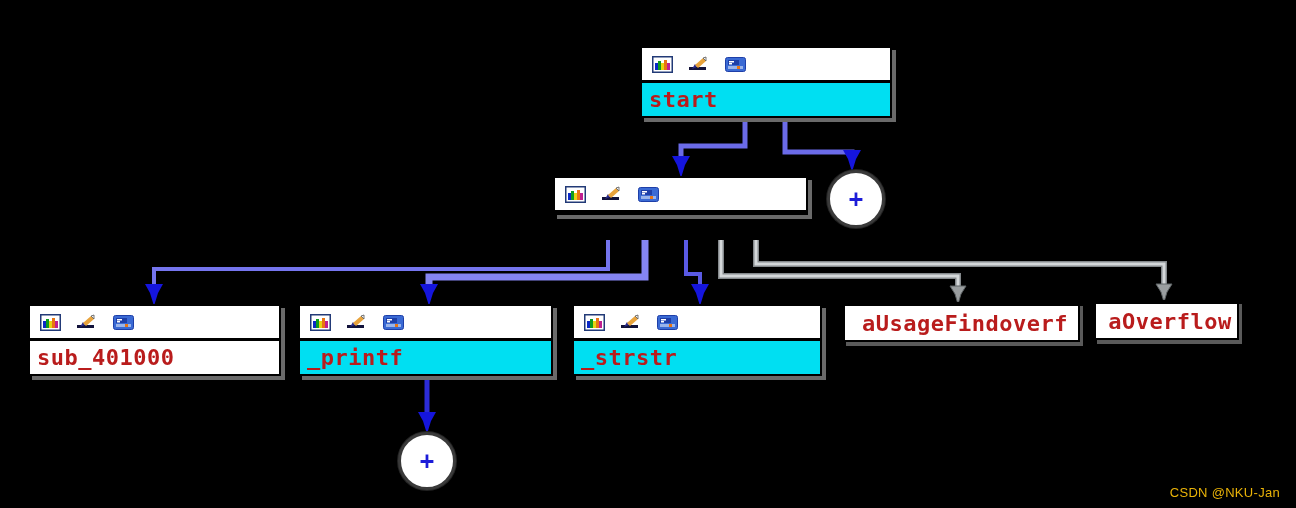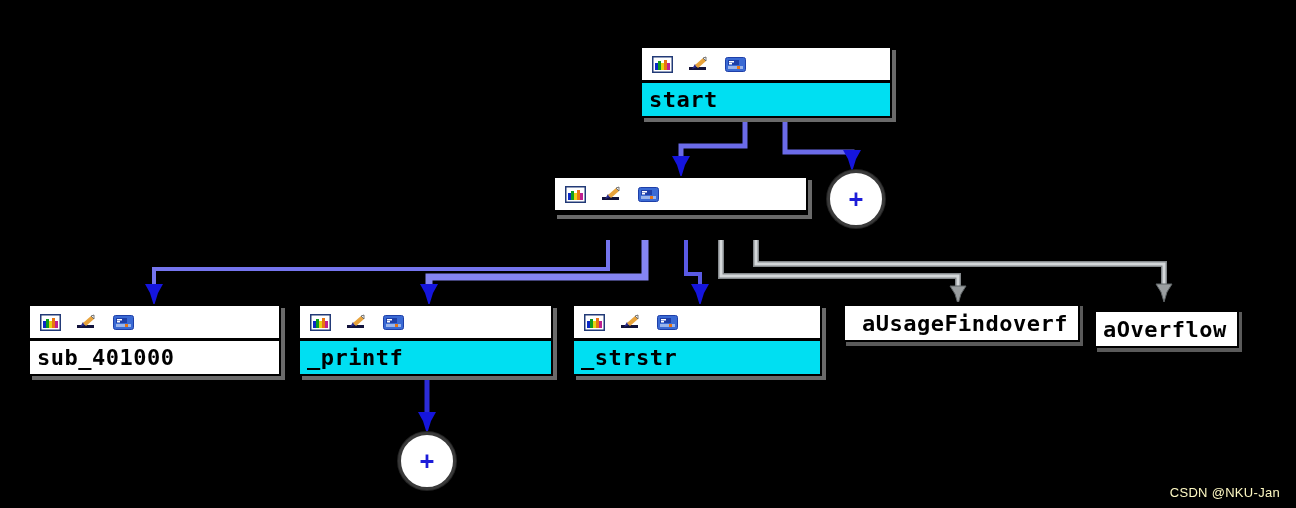--- a/index.html
+++ b/index.html
@@ -9,39 +9,39 @@
     font-family:"DejaVu Sans Mono","Liberation Mono",monospace;
   }
   #canvas{position:absolute;inset:0;width:1296px;height:508px;}
   #edges{position:absolute;left:0;top:0;z-index:1;}
   .node{position:absolute;z-index:2;box-sizing:border-box;}
   
   .fnode{border:2px solid #000;background:#fff;box-shadow:4px 4px 0 #6a6a6a;}
   .fnode .hdr{height:32px;display:flex;align-items:center;gap:15px;padding-left:10px;
     border-bottom:3px solid #000;background:#fff;}
   .fnode .lbl,.snode{
-    font-weight:bold;font-size:22px;letter-spacing:0.5px;color:#000000;
+    font-weight:bold;font-size:22px;letter-spacing:0.5px;color:#b91c1c;
     white-space:nowrap;
   }
   .fnode .lbl{height:33px;display:flex;align-items:center;padding-left:7px;}
   .bg-cyan{background:#00dff2;}
   .bg-green{background:#53e23c;}
   .bg-white{background:#ffffff;border-radius:13px;}
   
   .snode{border:2px solid #000;border-top-width:4px;background:#fff;
     display:flex;align-items:center;padding-left:7px;height:40px;
     box-shadow:3px 4px 0 #5a5a5a;}
   
   .pnode{width:58px;height:58px;border-radius:50%;background:#fff;
     border:3px solid #3a3a3a;box-shadow:0 0 0 1px #222;
     display:flex;align-items:center;justify-content:center;
     color:#1c1cd8;font-weight:bold;font-size:24px;}
   .icon{display:inline-block;line-height:0;}
   #watermark{position:absolute;right:16px;bottom:8px;z-index:3;
-    color:#fef9c3;font-size:13px;letter-spacing:0.3px;
+    color:#eab308;font-size:13px;letter-spacing:0.3px;
     font-family:"Liberation Sans","DejaVu Sans",sans-serif;}
 </style>
 </head>
 <body>
 
 <div id="canvas">
 
   <svg id="edges" width="1296" height="508" viewBox="0 0 1296 508">
 
     <g>
@@ -253,21 +253,21 @@
           </svg>
       </span>
     </div>
     <div class="lbl bg-cyan">_strstr</div>
   </div>
 
   <div class="node snode" style="left:843px;top:302px;width:237px;justify-content:center;">
     <span>aUsageFindoverf</span>
   </div>
 
-  <div class="node snode" style="left:1094px;top:308px;width:145px;">
+  <div class="node snode" style="left:1094px;top:300px;width:145px;justify-content:center;">
     <span>aOverflow</span>
   </div>
 
   <div class="node pnode" style="left:827px;top:170px;">
     <span>+</span>
   </div>
 
   <div class="node pnode" style="left:398px;top:432px;">
     <span>+</span>
   </div>

